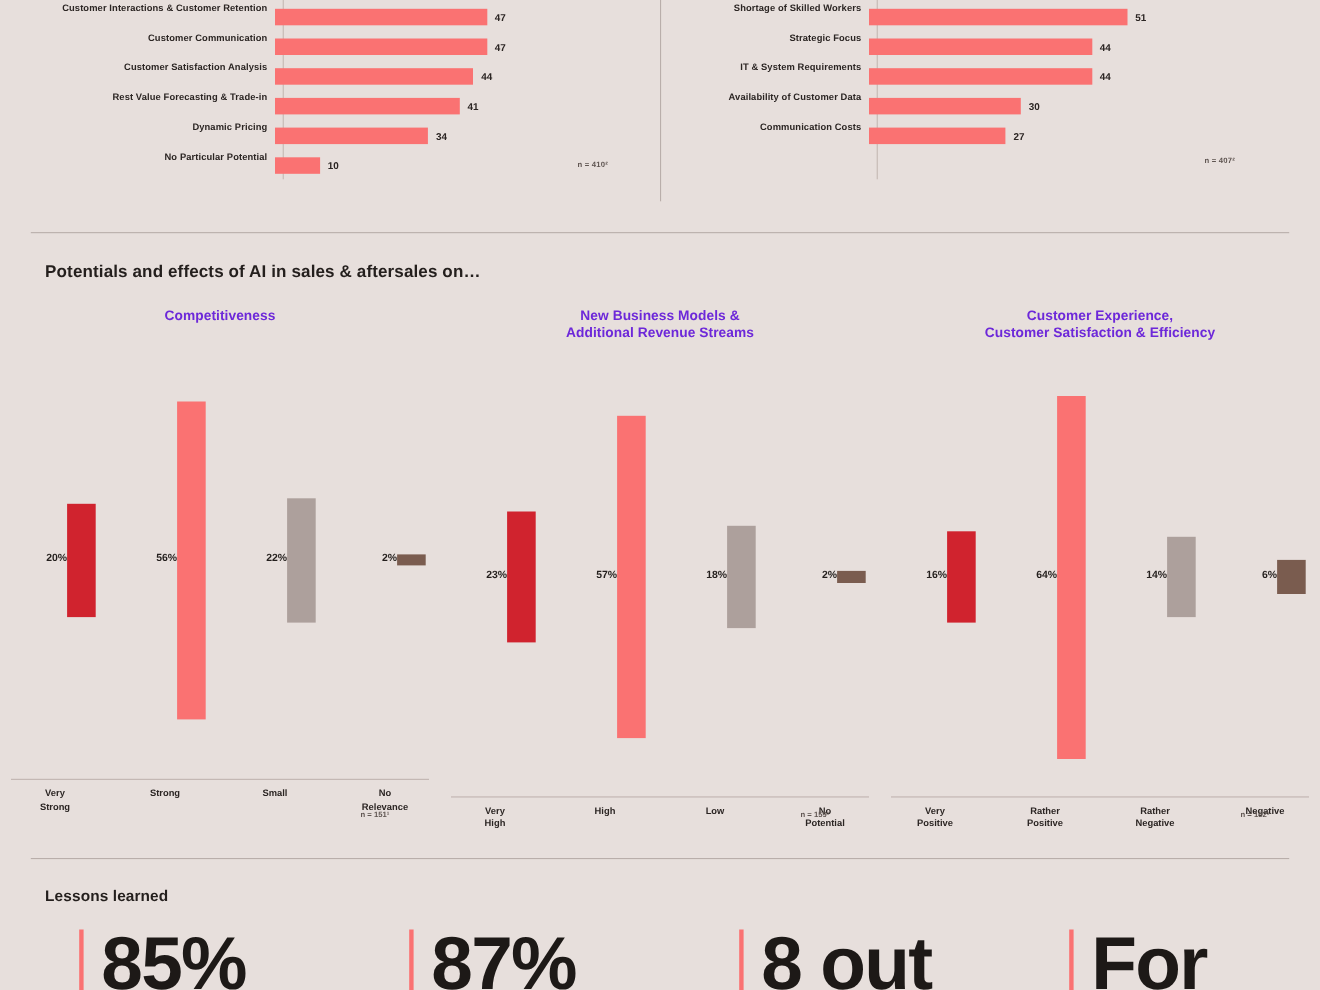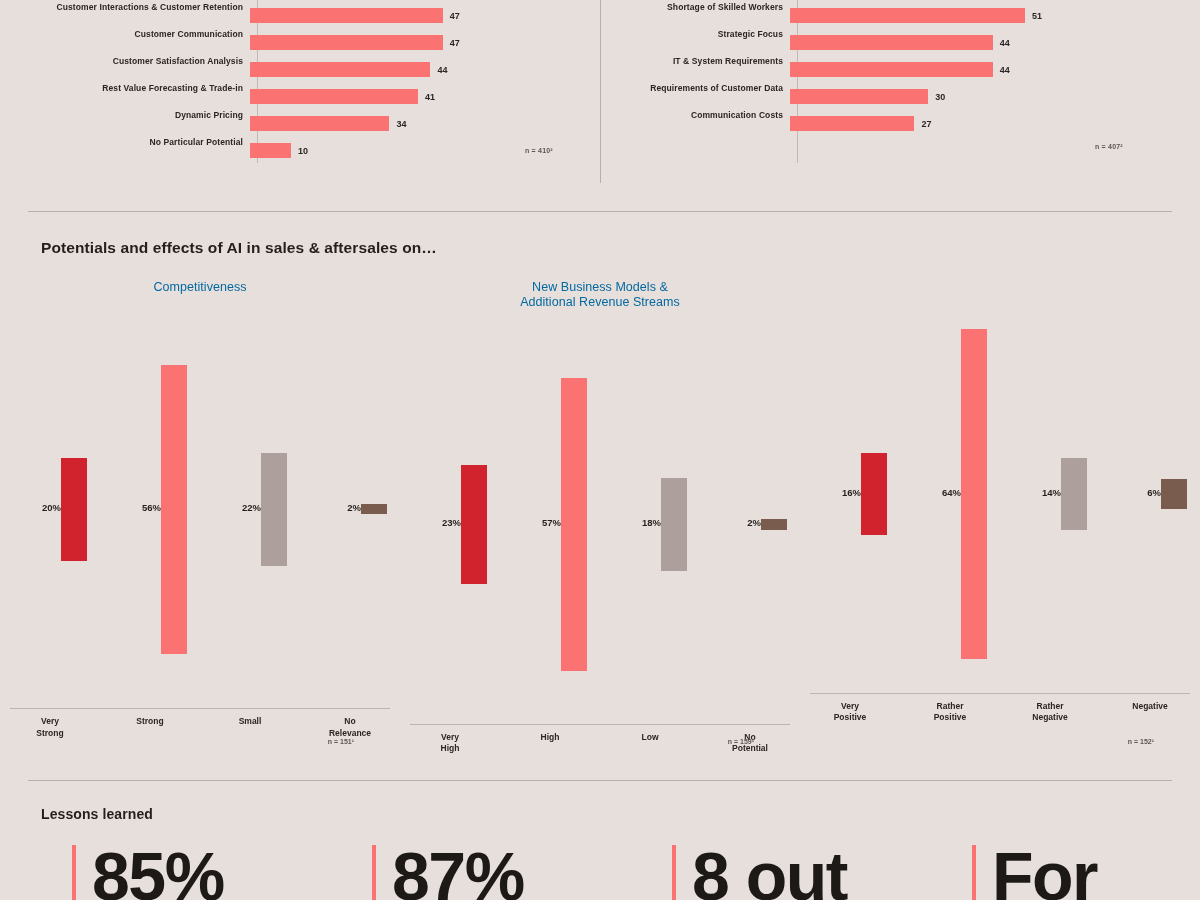--- a/index.html
+++ b/index.html
@@ -46,22 +46,22 @@
     position: absolute; left: 41px; font-size: 15.5px; font-weight: 700;
     letter-spacing: .1px; color: #241f1d; text-align: right;
   }
   .sec-head-potentials { top: 239px; }
   .sec-head-lessons { top: 806px; font-size: 14px; }
 
   
   .cols { position: absolute; left: 0; top: 280px; width: 1200px; height: 480px; display: flex; }
   .colchart { position: relative; flex: 1 1 0; }
   .col-title {
-    text-align: center; font-size: 12.5px; font-weight: 400; line-height: 1.22;
-    color: #0369a1; letter-spacing: .05px;
+    text-align: center; font-size: 12.5px; font-weight: 700; line-height: 1.22;
+    color: #6d28d9; letter-spacing: .05px;
   }
   .plot { position: relative; height: 400px; margin-top: 14px; }
   .bars {
     position: absolute; left: 0; right: 0; bottom: 0; height: 400px;
     display: flex; align-items: flex-end; justify-content: space-around;
   }
   .barwrap { position: relative; width: 74px; display: flex; flex-direction: row; align-items: center; justify-content: flex-end; height: 100%; }
   .bar-val { font-size: 9.5px; font-weight: 700; margin-bottom: 4px; color: #241f1d; }
   .bar { width: 26px; }
   .baseline { position: absolute; left: 10px; right: 10px; bottom: 0; height: 1px; background: #c0b4b0; }
@@ -154,21 +154,21 @@
             </div>
           </div>
           <div class="hbar-row">
             <div class="hbar-label">IT &amp; System Requirements</div>
             <div class="hbar-track">
               <div class="hbar-fill" style="width: 202.745px; background: rgb(250, 114, 114);"></div>
               <div class="hbar-val">44</div>
             </div>
           </div>
           <div class="hbar-row">
-            <div class="hbar-label">Requirements of Customer Data</div>
+            <div class="hbar-label">Availability of Customer Data</div>
             <div class="hbar-track">
               <div class="hbar-fill" style="width: 138.235px; background: rgb(250, 114, 114);"></div>
               <div class="hbar-val">30</div>
             </div>
           </div>
           <div class="hbar-row">
             <div class="hbar-label">Communication Costs</div>
             <div class="hbar-track">
               <div class="hbar-fill" style="width: 124.412px; background: rgb(250, 114, 114);"></div>
               <div class="hbar-val">27</div>
@@ -240,20 +240,21 @@
         </div>
         <div class="xlabels">
           <div class="xlab">Very<br>High</div>
           <div class="xlab">High</div>
           <div class="xlab">Low</div>
           <div class="xlab">No<br>Potential</div>
         </div>
         <div class="col-n">n = 159¹</div>
       </div>
       <div class="colchart">
+        <div class="col-title">Customer Experience,<br>Customer Satisfaction &amp; Efficiency</div>
         <div class="plot">
           <div class="bars">
             <div class="barwrap">
               <div class="bar-val">16%</div>
               <div class="bar" style="height: 82.5px; background: rgb(208, 35, 46);"></div>
             </div>
             <div class="barwrap">
               <div class="bar-val">64%</div>
               <div class="bar" style="height: 330px; background: rgb(250, 114, 114);"></div>
             </div>

